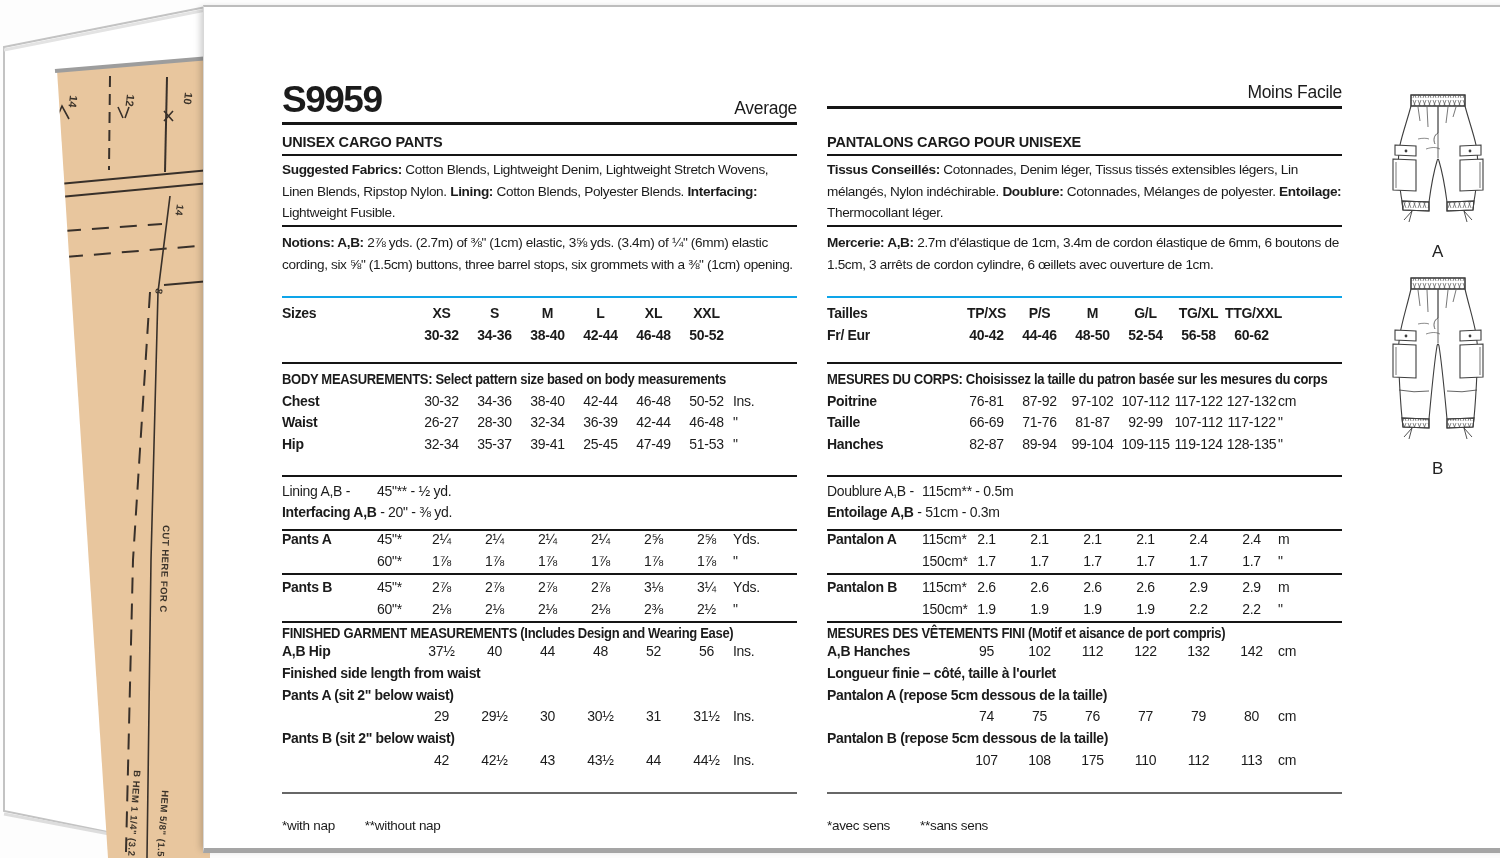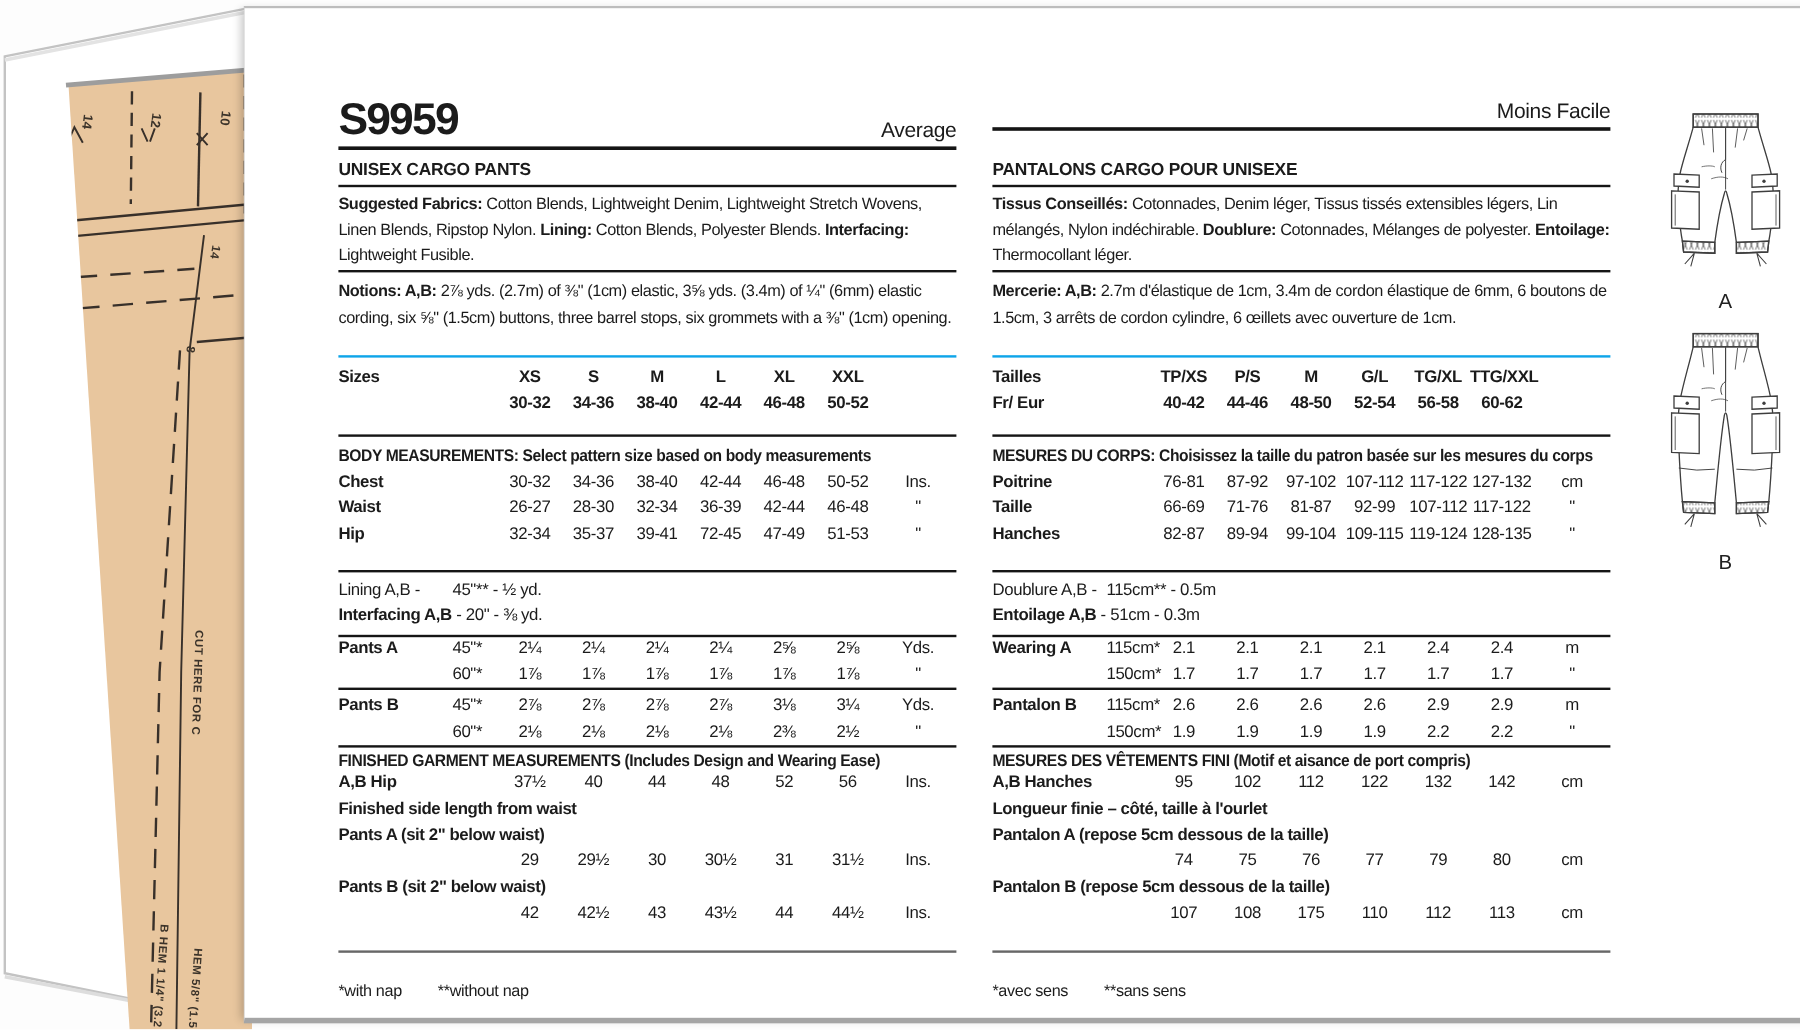--- a/index.html
+++ b/index.html
@@ -32,21 +32,21 @@
 
   .hd{font-weight:700;white-space:nowrap;font-size:14px;letter-spacing:-.35px;
       transform:scaleX(.93);transform-origin:0 50%;}
 
   .trow{display:grid;grid-template-columns:95px 38px repeat(6,53px) 1fr;
         font-size:14px;line-height:21.6px;letter-spacing:-.3px;align-items:baseline;}
   .trow .lbl{grid-column:1/3;font-weight:700;white-space:nowrap;}
   .trow .lblA{grid-column:1/2;font-weight:700;white-space:nowrap;}
   .trow .wd{grid-column:2/3;white-space:nowrap;}
   .trow .cell{text-align:center;white-space:nowrap;}
-  .trow .u{grid-column:9/10;text-align:center;white-space:nowrap;}
+  .trow .u{grid-column:9/10;white-space:nowrap;}
   .boldcells .cell{font-weight:700;}
 
   .sizes{top:289px;border-top:2px solid #0ea5e9;padding-top:5px;}
   .bodym{top:355px;border-top:2px solid #151515;padding-top:5px;}
   .bodym .hd{line-height:21.6px;}
 
   .lining{top:468px;border-top:2px solid #151515;border-bottom:2px solid #151515;
           padding:4px 0 5px 0;font-size:14px;line-height:21.4px;letter-spacing:-.3px;}
   .ll{font-weight:400;display:inline-block;min-width:95px;}
   .ll2{font-weight:700;}
@@ -175,21 +175,21 @@
             <span class="cell">36-39</span>
             <span class="cell">42-44</span>
             <span class="cell">46-48</span>
             <span class="u">"</span>
         </div>
         <div class="trow">
           <span class="lbl">Hip</span>
           <span class="cell">32-34</span>
             <span class="cell">35-37</span>
             <span class="cell">39-41</span>
-            <span class="cell">72-45</span>
+            <span class="cell">25-45</span>
             <span class="cell">47-49</span>
             <span class="cell">51-53</span>
             <span class="u">"</span>
         </div>
       </div>
 
       <div class="blk lining">
         <div><span class="ll">Lining A,B -</span><span>45"** - ½ yd.</span></div>
         <div><span class="ll2">Interfacing A,B</span><span> - 20" - ⅜ yd.</span></div>
       </div>
@@ -353,21 +353,21 @@
         </div>
       </div>
 
       <div class="blk lining">
         <div><span class="ll">Doublure A,B -</span><span>115cm** - 0.5m</span></div>
         <div><span class="ll2">Entoilage A,B</span><span> - 51cm - 0.3m</span></div>
       </div>
 
       <div class="blk yard yardA">
         <div class="trow">
-          <span class="lblA">Wearing A</span>
+          <span class="lblA">Pantalon A</span>
           <span class="wd">115cm*</span>
           <span class="cell">2.1</span>
             <span class="cell">2.1</span>
             <span class="cell">2.1</span>
             <span class="cell">2.1</span>
             <span class="cell">2.4</span>
             <span class="cell">2.4</span>
             <span class="u">m</span>
         </div>
         <div class="trow">

